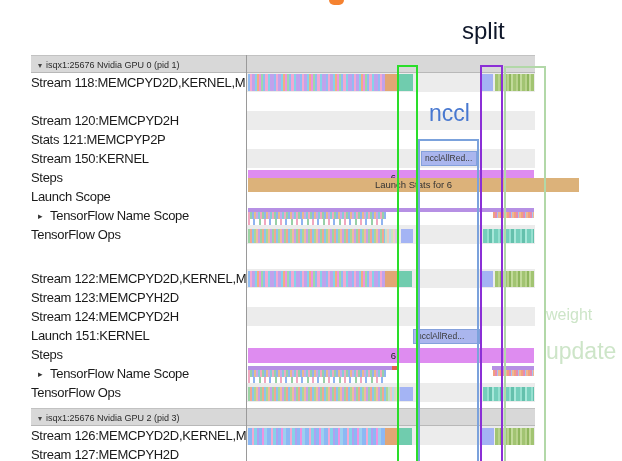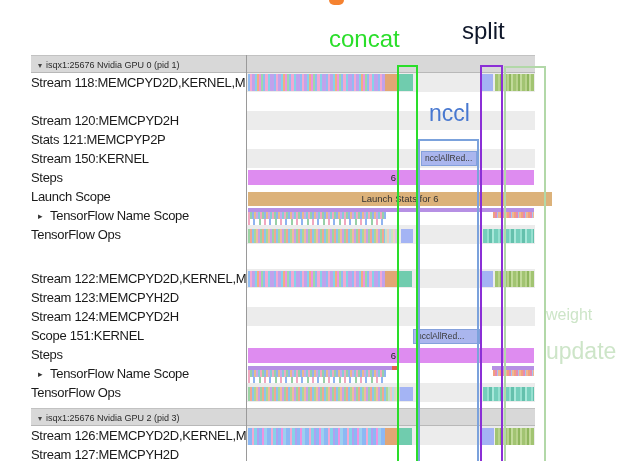--- a/index.html
+++ b/index.html
@@ -76,40 +76,40 @@
   <div class="rowlabel" style="top:130px">Stats 121:MEMCPYP2P</div>
   <div class="rowlabel" style="top:149px">Stream 150:KERNEL</div>
   <div class="rowlabel" style="top:168px">Steps</div>
   <div class="rowlabel" style="top:187px">Launch Scope</div>
   <div class="rowlabel" style="top:206px;padding-left:38px"><span class="exp">▸</span><span>TensorFlow Name Scope</span></div>
   <div class="rowlabel" style="top:225px">TensorFlow Ops</div>
 
   <div class="rowlabel" style="top:269px">Stream 122:MEMCPYD2D,KERNEL,MI</div>
   <div class="rowlabel" style="top:288px">Stream 123:MEMCPYH2D</div>
   <div class="rowlabel" style="top:307px">Stream 124:MEMCPYD2H</div>
-  <div class="rowlabel" style="top:326px">Scope 151:KERNEL</div>
+  <div class="rowlabel" style="top:326px">Launch 151:KERNEL</div>
   <div class="rowlabel" style="top:345px">Steps</div>
   <div class="rowlabel" style="top:364px;padding-left:38px"><span class="exp">▸</span><span>TensorFlow Name Scope</span></div>
   <div class="rowlabel" style="top:383px">TensorFlow Ops</div>
 
   <div class="rowlabel" style="top:426px">Stream 126:MEMCPYD2D,KERNEL,MI</div>
   <div class="rowlabel" style="top:445px">Stream 127:MEMCPYH2D</div>
 
   <div class="bar stripes-a" style="left:248px;top:74px;width:137px;height:17px"></div>
   <div class="solid" style="left:385px;top:74px;width:14px;height:17px;background:#e2a674"></div>
   <div class="solid" style="left:399px;top:74px;width:14px;height:17px;background:#70ccae"></div>
   <div class="solid" style="left:482px;top:74px;width:11px;height:17px;background:#a4b4f4"></div>
   <div class="bar stripes-green" style="left:495px;top:74px;width:39px;height:17px"></div>
 
   <div class="nccl-bar" style="left:421px;top:151px;width:56px;height:15px">ncclAllRed...</div>
 
   <div class="steps-bar" style="left:248px;top:170px;width:286px;height:15px"></div>
   <div class="steps-num" style="left:370px;top:172px;width:26px">6</div>
 
-  <div class="launch-bar" style="left:248px;top:192px;width:304px;height:14px">Launch Stats for 6</div>
+  <div class="launch-bar" style="left:248px;top:178px;width:331px;height:14px">Launch Stats for 6</div>
 
   <div class="violet-thin" style="left:248px;top:208px;width:286px;height:4px"></div>
   <div class="bar flame-top" style="left:248px;top:212px;width:138px;height:7px"></div>
   <div class="bar flame-bot" style="left:248px;top:219px;width:138px;height:6px"></div>
   <div class="bar stripes-warm" style="left:493px;top:212px;width:41px;height:6px"></div>
 
   <div class="bar stripes-b" style="left:248px;top:229px;width:137px;height:14px"></div>
   <div class="bar stripes-b" style="left:385px;top:229px;width:14px;height:14px;opacity:.5"></div>
   <div class="solid" style="left:401px;top:229px;width:12px;height:14px;background:#a4b4f4"></div>
   <div class="bar stripes-teal" style="left:483px;top:229px;width:51px;height:14px"></div>
@@ -143,19 +143,18 @@
   <div class="solid" style="left:482px;top:428px;width:12px;height:17px;background:#a4b4f4"></div>
   <div class="bar stripes-green" style="left:495px;top:428px;width:39px;height:17px"></div>
 
   <div class="divider"></div>
 
   <div class="annbox" style="left:397px;top:65px;width:17px;height:396px;border-width:2px;border-color:#2ade2a"></div>
   <div class="annbox" style="left:480px;top:65px;width:19px;height:396px;border-width:2px;border-color:#8b2fd6"></div>
   <div class="annbox" style="left:504px;top:66px;width:38px;height:395px;border-width:2px;border-color:#b2d8a8"></div>
   <div class="annbox" style="left:418px;top:139px;width:57px;height:322px;border-width:2px;border-color:#7ba2dc"></div>
 
-  <div class="anntext" style="left:329px;top:25px;color:#2ade2a">concat</div>
   <div class="anntext" style="left:462px;top:17px;color:#0f172a">split</div>
   <div class="anntext" style="left:429px;top:100px;font-size:23px;color:#4878d0">nccl</div>
   <div class="anntext" style="left:546px;top:306px;font-size:16px;color:#cde5c8">weight</div>
   <div class="anntext" style="left:546px;top:338px;font-size:23px;color:#cde5c8">update</div>
 
 </div>
 
 </body></html>

